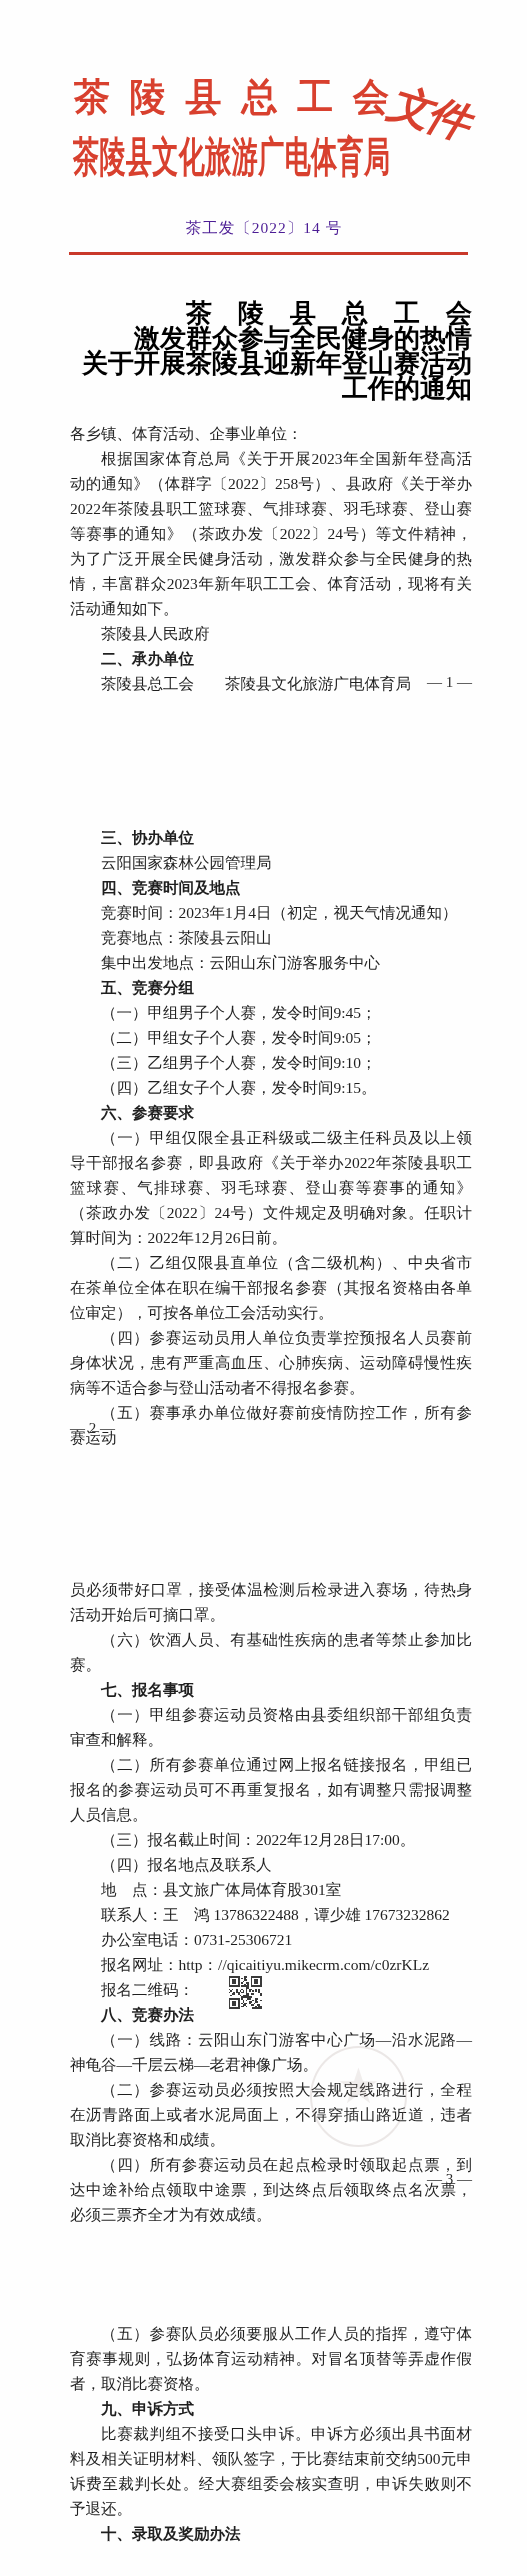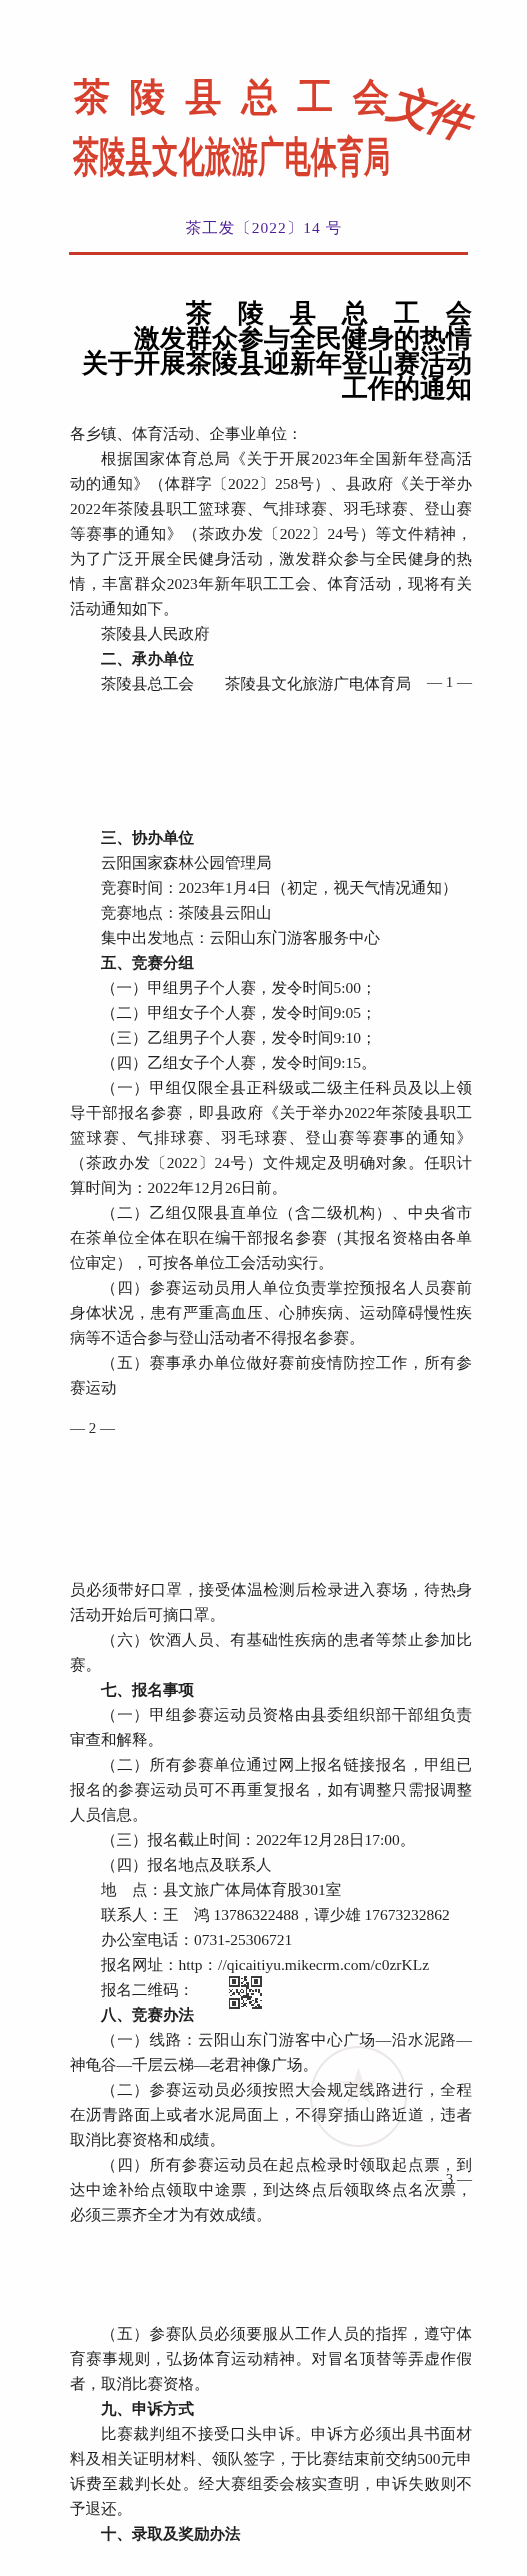--- a/index.html
+++ b/index.html
@@ -76,28 +76,30 @@
         <div class="blk para">根据国家体育总局《关于开展2023年全国新年登高活动的通知》（体群字〔2022〕258号）、县政府《关于举办2022年茶陵县职工篮球赛、气排球赛、羽毛球赛、登山赛等赛事的通知》（茶政办发〔2022〕24号）等文件精神，为了广泛开展全民健身活动，激发群众参与全民健身的热情，丰富群众2023年新年职工工会、体育活动，现将有关活动通知如下。</div>
         <div class="blk para">茶陵县人民政府</div>
         <div class="blk heading">二、承办单位</div>
         <div class="blk para">茶陵县总工会　　茶陵县文化旅游广电体育局</div>
       </div>
   </div>
 
   <div id="page2" class="pagebox">
       <div class="blk heading">三、协办单位</div>
       <div class="blk para">云阳国家森林公园管理局</div>
+      <div class="blk heading">四、竞赛时间及地点</div>
       <div class="blk para">竞赛时间：2023年1月4日（初定，视天气情况通知）</div>
       <div class="blk para">竞赛地点：茶陵县云阳山</div>
       <div class="blk para">集中出发地点：云阳山东门游客服务中心</div>
       <div class="blk heading">五、竞赛分组</div>
-      <div class="blk para">（一）甲组男子个人赛，发令时间5:00；</div>
+      <div class="blk para">（一）甲组男子个人赛，发令时间9:45；</div>
       <div class="blk para">（二）甲组女子个人赛，发令时间9:05；</div>
       <div class="blk para">（三）乙组男子个人赛，发令时间9:10；</div>
       <div class="blk para">（四）乙组女子个人赛，发令时间9:15。</div>
+      <div class="blk heading">六、参赛要求</div>
       <div class="blk para">（一）甲组仅限全县正科级或二级主任科员及以上领导干部报名参赛，即县政府《关于举办2022年茶陵县职工篮球赛、气排球赛、羽毛球赛、登山赛等赛事的通知》（茶政办发〔2022〕24号）文件规定及明确对象。任职计算时间为：2022年12月26日前。</div>
       <div class="blk para">（二）乙组仅限县直单位（含二级机构）、中央省市在茶单位全体在职在编干部报名参赛（其报名资格由各单位审定），可按各单位工会活动实行。</div>
       <div class="blk para">（四）参赛运动员用人单位负责掌控预报名人员赛前身体状况，患有严重高血压、心肺疾病、运动障碍慢性疾病等不适合参与登山活动者不得报名参赛。</div>
       <div class="blk para">（五）赛事承办单位做好赛前疫情防控工作，所有参赛运动</div>
     </div>
 
   <div id="page3" class="pagebox">
       <div class="blk plain">员必须带好口罩，接受体温检测后检录进入赛场，待热身活动开始后可摘口罩。</div>
       <div class="blk para">（六）饮酒人员、有基础性疾病的患者等禁止参加比赛。</div>
       <div class="blk heading">七、报名事项</div>

